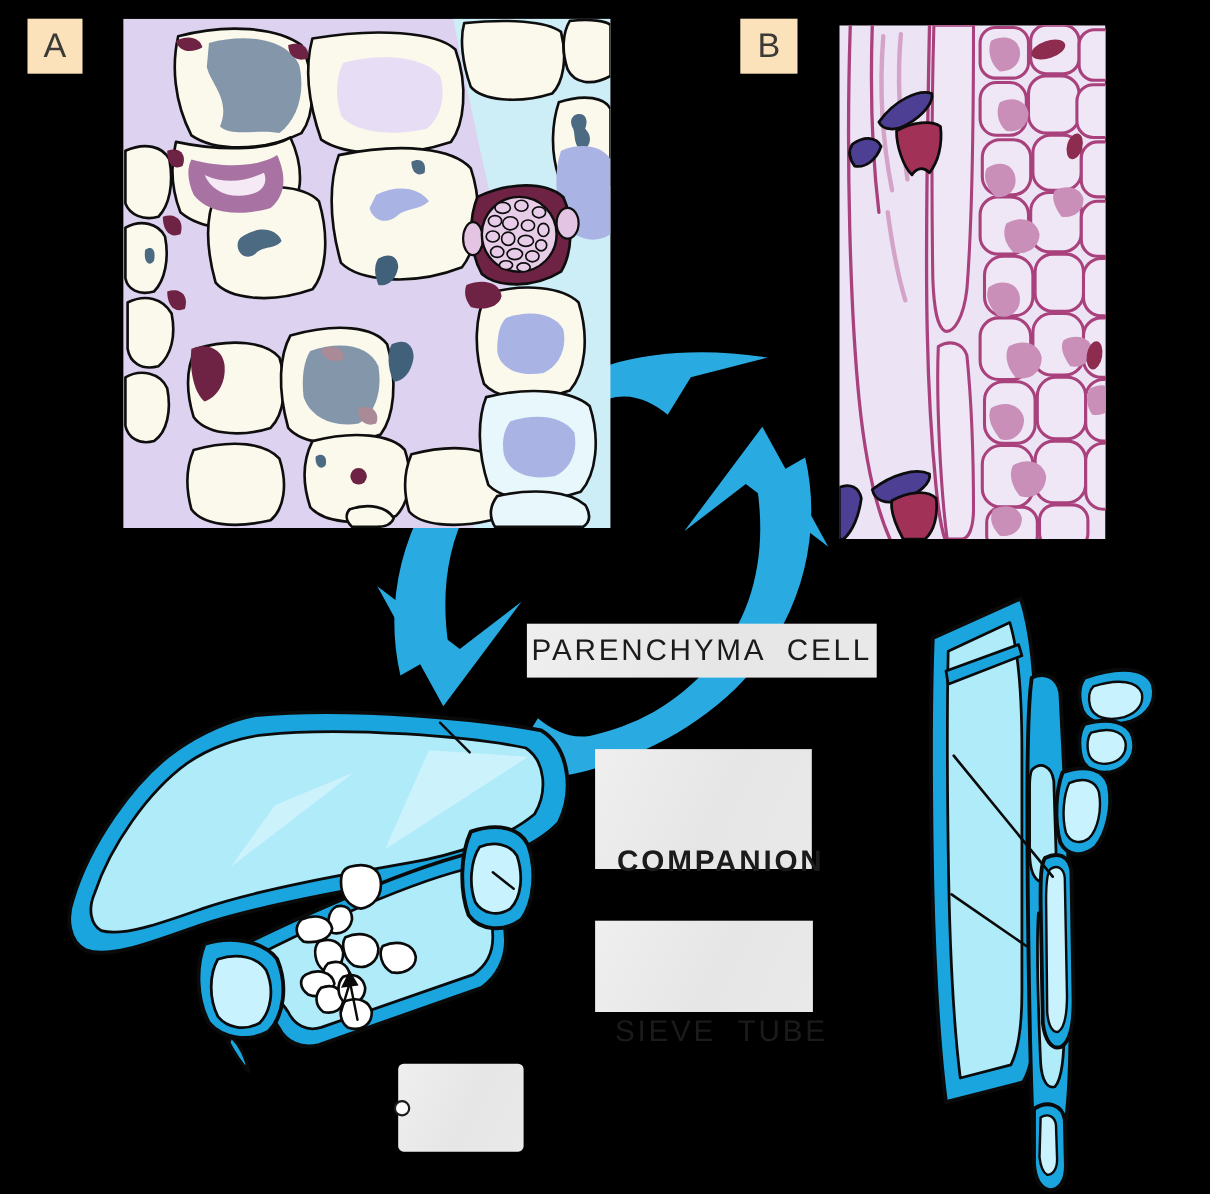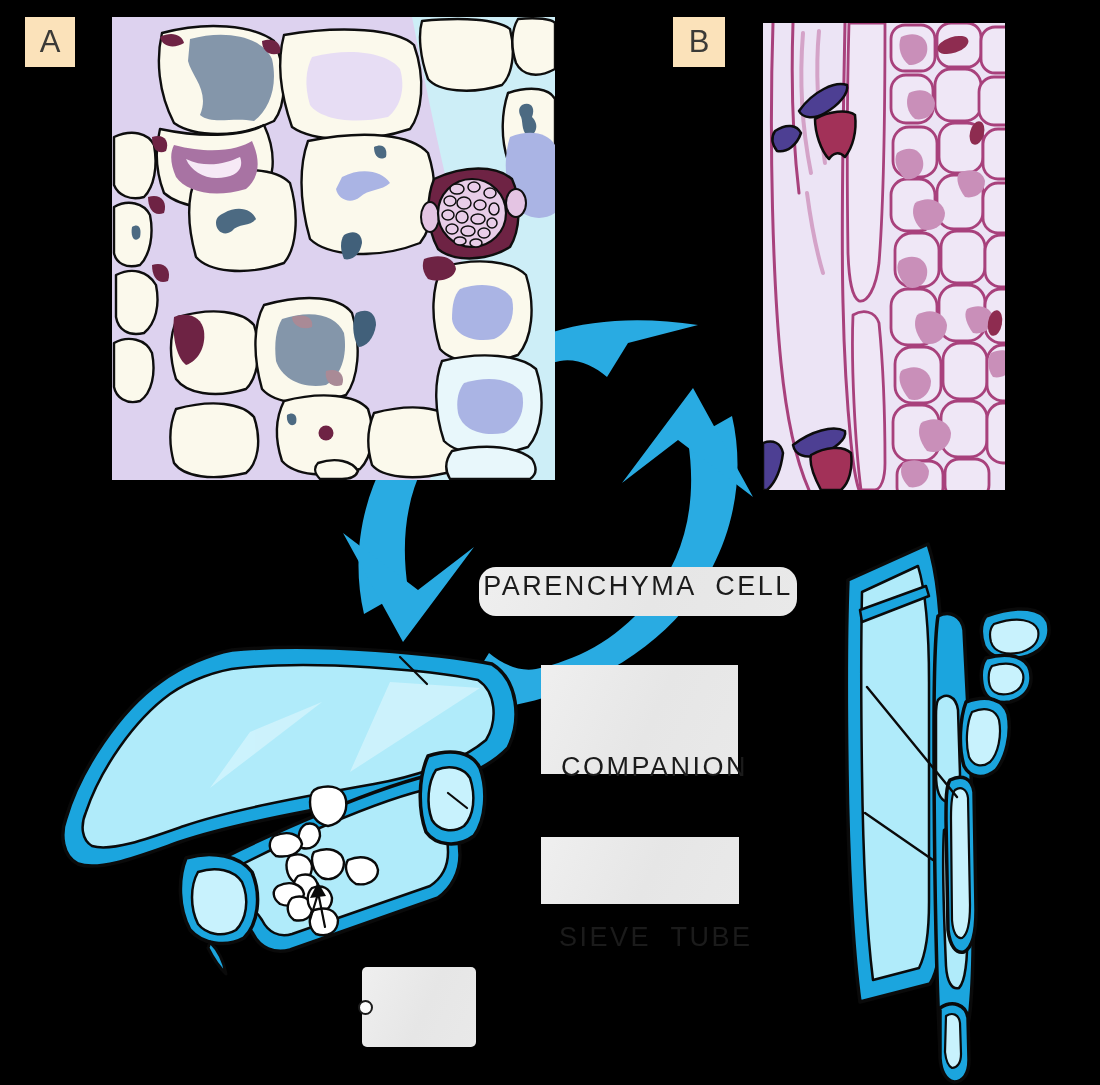--- a/index.html
+++ b/index.html
@@ -5,23 +5,23 @@
   html,body{margin:0;padding:0;background:#000;}
   .stage{position:relative;width:1100px;height:1085px;background:#000;overflow:hidden;
          font-family:"Liberation Sans",sans-serif;}
   .stage svg{position:absolute;display:block;}
   .badge{position:absolute;width:50px;height:50px;background:#fbe2ba;
          display:flex;align-items:center;justify-content:center;
          font-size:31px;color:#3b3a37;}
   .lbl{position:absolute;background:linear-gradient(115deg,#efefef 0%,#e6e6e6 55%,#e9e9e9 100%);
        color:#1b1b1b;white-space:pre;letter-spacing:2.5px;font-size:27px;line-height:39px;}
   .lbl-parenchyma{left:479px;top:567px;width:318px;height:49px;
-       display:flex;justify-content:center;border-radius:17px;}
-  .lbl-companion{left:541px;top:665px;width:197px;height:109px;padding:5px 0 0 20px;box-sizing:border-box;}
-  .lbl-sievetube{left:541px;top:837px;width:198px;height:67px;padding:3px 0 17px 18px;box-sizing:border-box;}
+       display:flex;align-items:center;justify-content:center;}
+  .lbl-companion{left:541px;top:681px;width:197px;height:109px;padding:5px 0 0 20px;box-sizing:border-box;font-weight:bold;}
+  .lbl-sievetube{left:541px;top:837px;width:198px;height:83px;padding:3px 0 17px 18px;box-sizing:border-box;}
   .lbl-sievepore{left:362px;top:967px;width:114px;height:80px;padding:2px 0 0 24px;box-sizing:border-box;border-radius:5px;}
   .tag-hole{position:absolute;left:-4px;top:33px;width:11px;height:11px;border-radius:50%;
        background:#fdfdfd;border:2.5px solid #1c1c1c;}
   .badge-a{left:25px;top:17px;}
   .badge-b{left:673px;top:17px;width:52px;}
 </style>
 </head>
 <body>
 
 <div class="stage">

